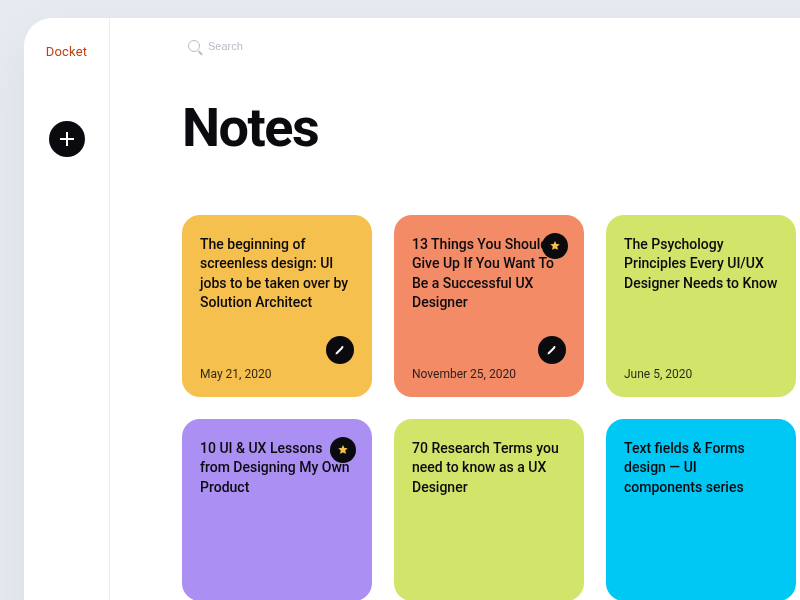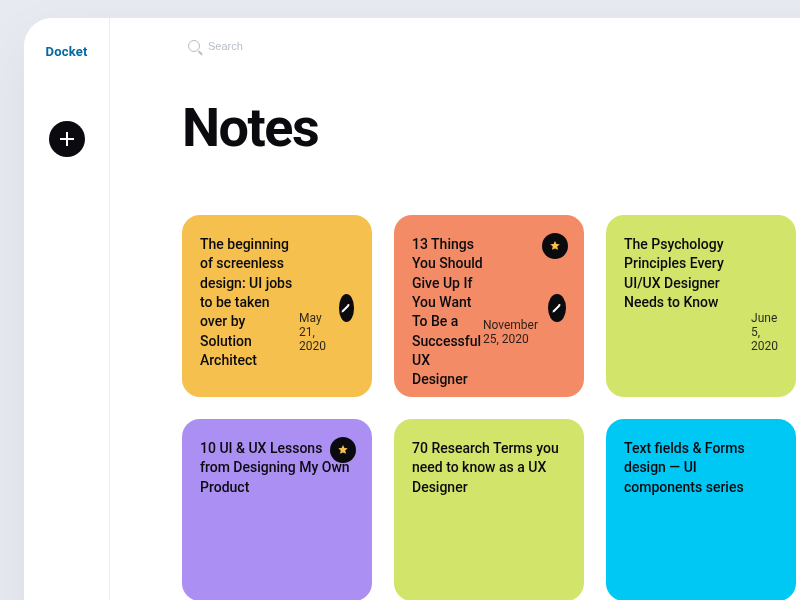--- a/index.html
+++ b/index.html
@@ -23,24 +23,24 @@
   }
   .sidebar {
     width: 86px;
     border-right: 1px solid #eceef2;
     display: flex;
     flex-direction: column;
     align-items: center;
     padding-top: 26px;
   }
   .brand {
-    font-weight: 700;
+    font-weight: 400;
     font-size: 13px;
     letter-spacing: 0.2px;
-    color: #0369a1;
+    color: #c2410c;
   }
   .add-btn {
     margin-top: 62px;
     width: 36px;
     height: 36px;
     border-radius: 50%;
     background: #0b0b0f;
     color: #fff;
     display: flex;
     align-items: center;
@@ -109,21 +109,21 @@
     display: grid;
     grid-template-columns: repeat(3, 190px);
     gap: 22px;
   }
   .card {
     position: relative;
     border-radius: 18px;
     padding: 20px 18px 16px 18px;
     height: 182px;
     display: flex;
-    flex-direction: row;
+    flex-direction: column;
     justify-content: space-between;
   }
   .card .title {
     font-size: 14px;
     line-height: 1.38;
     font-weight: 500;
     color: #0b0b0f;
   }
   .card .footer {
     display: flex;

